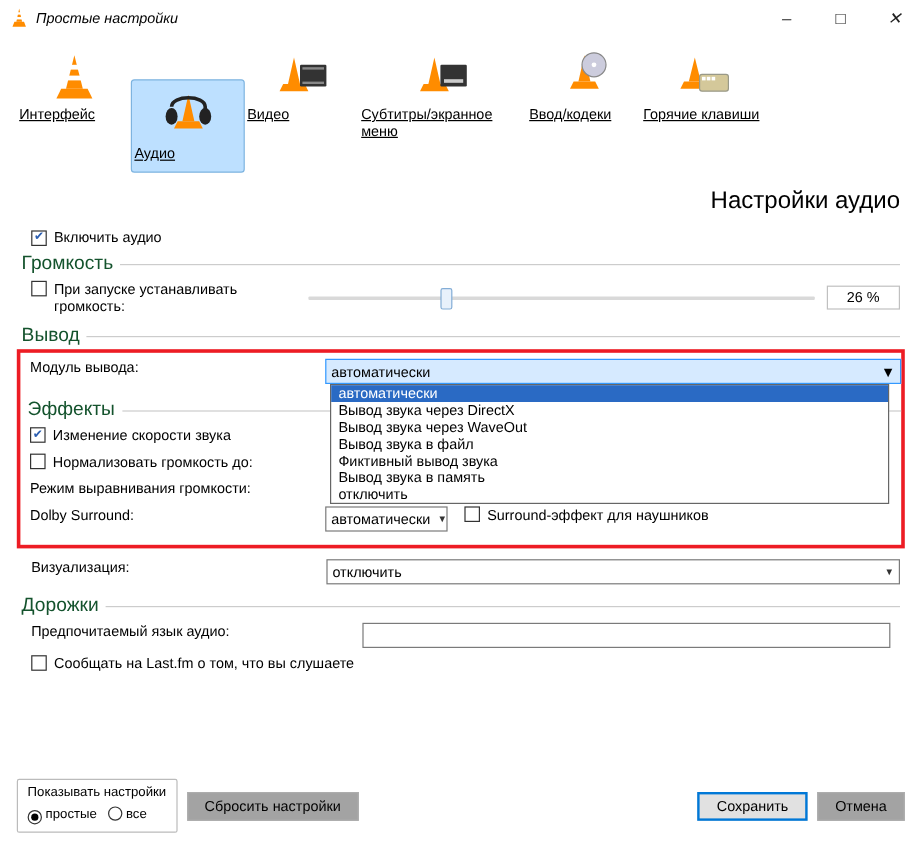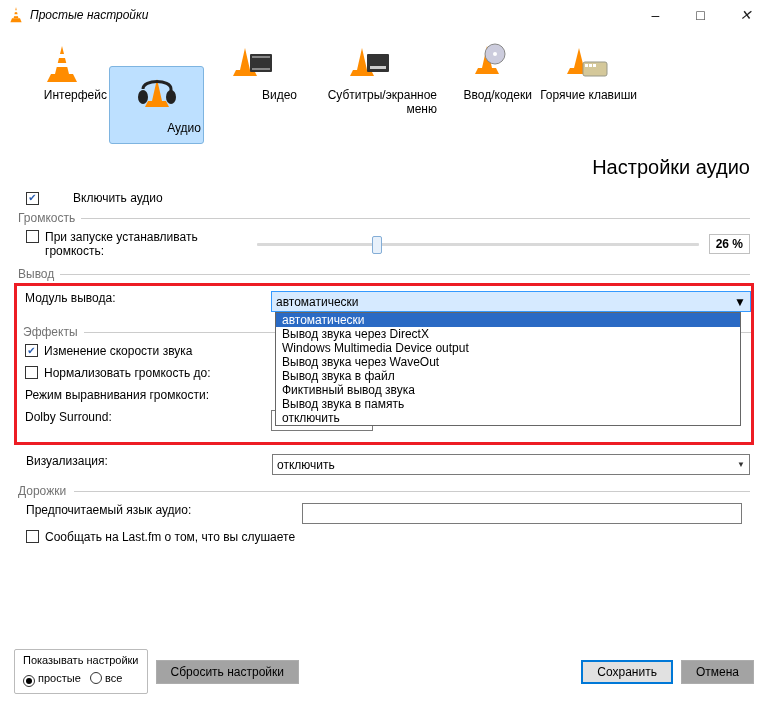--- a/index.html
+++ b/index.html
@@ -7,50 +7,50 @@
 
   
   .titlebar { height: 30px; display: flex; align-items: center; padding-left: 8px; font-style: italic; }
   .titlebar .app-icon { width: 16px; height: 16px; margin-right: 6px; }
   .titlebar .title { font-size: 12px; }
   .win-controls { margin-left: auto; display: flex; }
   .win-btn { width: 45px; height: 30px; display: flex; align-items: center; justify-content: center; font-size: 14px; font-family: "Segoe UI Symbol", sans-serif; color: #222; }
 
   
   .tabs { display: flex; gap: 0; padding: 4px 14px 0; }
-  .tab { width: 95px; padding: 6px 2px 8px; text-align: right; cursor: default; border-radius: 3px; }
+  .tab { width: 95px; padding: 6px 2px 8px; text-align: left; cursor: default; border-radius: 3px; text-decoration: underline; }
   .tab.selected { background: #bde0ff; border: 1px solid #7eb4e0; margin-top: 32px; }
   .tab .icon-wrap { height: 44px; display: flex; align-items: flex-end; justify-content: center; margin-bottom: 4px; }
   .tab .label { font-size: 12px; }
 
   
   .content { padding: 6px 18px 0; }
   .page-title { font-size: 20px; margin: 6px 0 12px; font-weight: 400; text-align: right; }
 
-  .row { display: flex; align-items: center; margin: 4px 0; gap: 28px; }
+  .row { display: flex; align-items: center; margin: 4px 0; }
   .chk { width: 13px; height: 13px; margin-right: 6px; border: 1px solid #333; background: #fff; display: inline-flex; align-items: center; justify-content: center; font-size: 10px; line-height: 1; color: #2a5db0; }
   .chk.checked::after { content: "✔"; }
 
-  .group-title { font-size: 12px; color: #737373; position: relative; margin: 6px 0 2px; }
+  .group-title { font-size: 16px; color: #14532d; position: relative; margin: 6px 0 2px; }
   .group-title .line { position: absolute; top: 50%; height: 1px; background: #ccc; right: 0; }
   .group-title .t { background: #fff; padding-right: 6px; position: relative; z-index: 1; }
 
   .form-row { display: flex; padding: 3px 0 3px 8px; min-height: 22px; }
   .form-label { width: 246px; font-size: 12px; }
   .select, .text-input { height: 21px; border: 1px solid #7a7a7a; background: #fff; font-size: 12px; padding: 0 4px; display: flex; align-items: center; }
   .select { justify-content: space-between; cursor: default; }
   .select .arrow { font-size: 8px; color: #333; margin-left: 6px; }
   .select-wide { flex: 1; }
   .select-small { width: 102px; }
   .text-input { width: 440px; }
 
   .slider-wrap { flex: 1; display: flex; align-items: center; }
   .slider-track { flex: 1; height: 3px; background: #d9d9d9; position: relative; margin: 0 6px; border-radius: 1px; }
   .slider-thumb { position: absolute; top: -7px; width: 10px; height: 18px; background: #e8f1fb; border: 1px solid #83add6; border-radius: 2px; }
-  .slider-val { border: 1px solid #c0c0c0; padding: 2px 6px; min-width: 36px; text-align: right; font-size: 12px; margin-left: 4px; font-weight: bold; }
+  .slider-val { border: 1px solid #c0c0c0; padding: 2px 16px; min-width: 36px; text-align: right; font-size: 12px; margin-left: 4px; }
 
   .red-box { border: 3px solid #ed1c24; padding: 2px 0 8px; margin: 2px -4px 6px -4px; }
 
   .module-select { flex: 1; height: 21px; background: #d6eaff; border: 1px solid #3399ff; display: flex; align-items: center; justify-content: space-between; padding: 0 4px; font-size: 12px; }
 
   .dropdown-list { position: absolute; background: #fff; border: 1px solid #666; z-index: 100; font-size: 12px; }
   .dropdown-list .opt { padding: 0 6px; height: 14px; line-height: 14px; white-space: nowrap; }
   .dropdown-list .opt.sel { background: #2a6ac4; color: #fff; }
 
   
@@ -180,21 +180,20 @@
       <span class="form-label">Модуль вывода:</span>
       <div class="module-select">
         <span>автоматически</span>
         <span class="arrow">▼</span>
       </div>
     </div>
 
     <div class="dropdown-list" style="left:258px; top:26px; width:466px;">
       <div class="opt sel">автоматически</div>
       <div class="opt">Вывод звука через DirectX</div>
-      <div class="opt">Windows Multimedia Device output</div>
       <div class="opt">Вывод звука через WaveOut</div>
       <div class="opt">Вывод звука в файл</div>
       <div class="opt">Фиктивный вывод звука</div>
       <div class="opt">Вывод звука в память</div>
       <div class="opt">отключить</div>
     </div>
 
     <div class="group-title" style="margin-left:6px; margin-top:10px;"><span class="t">Эффекты</span><span class="line" style="left:58px"></span></div>
     <div class="form-row">
       <span class="chk checked"></span>

